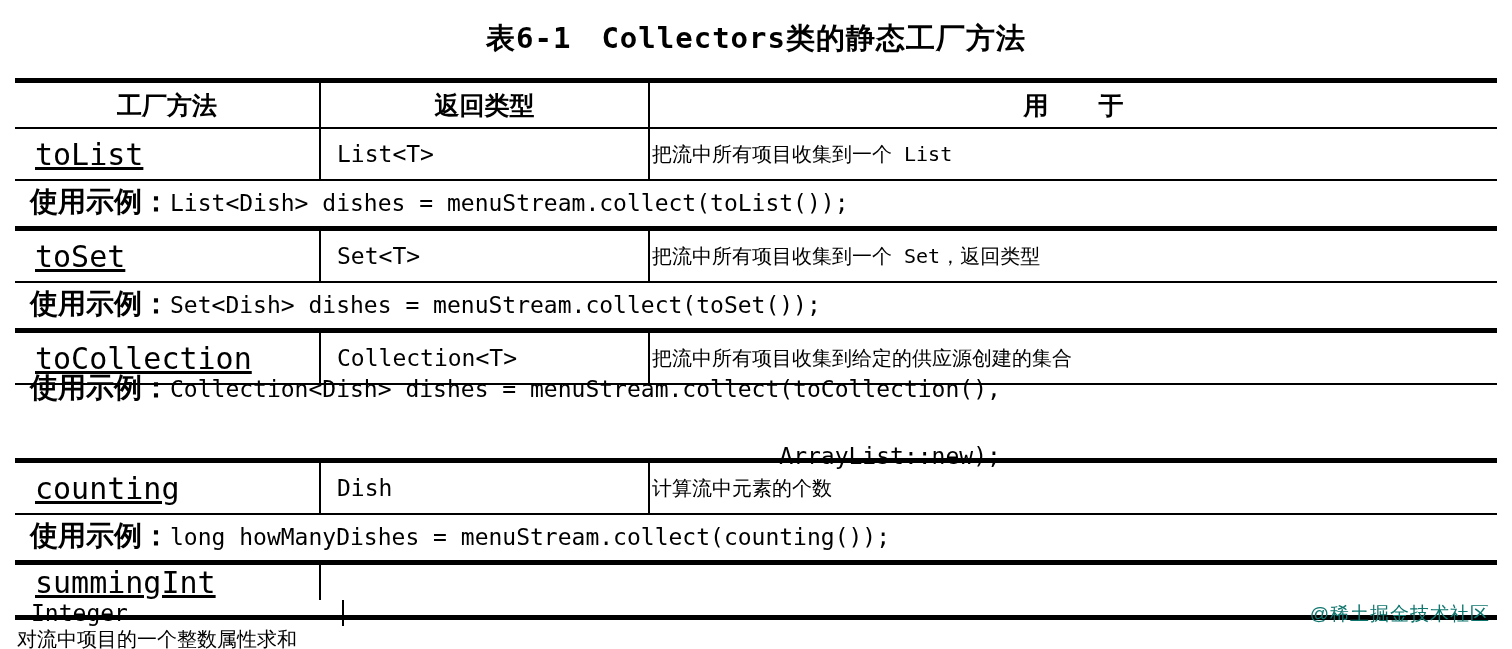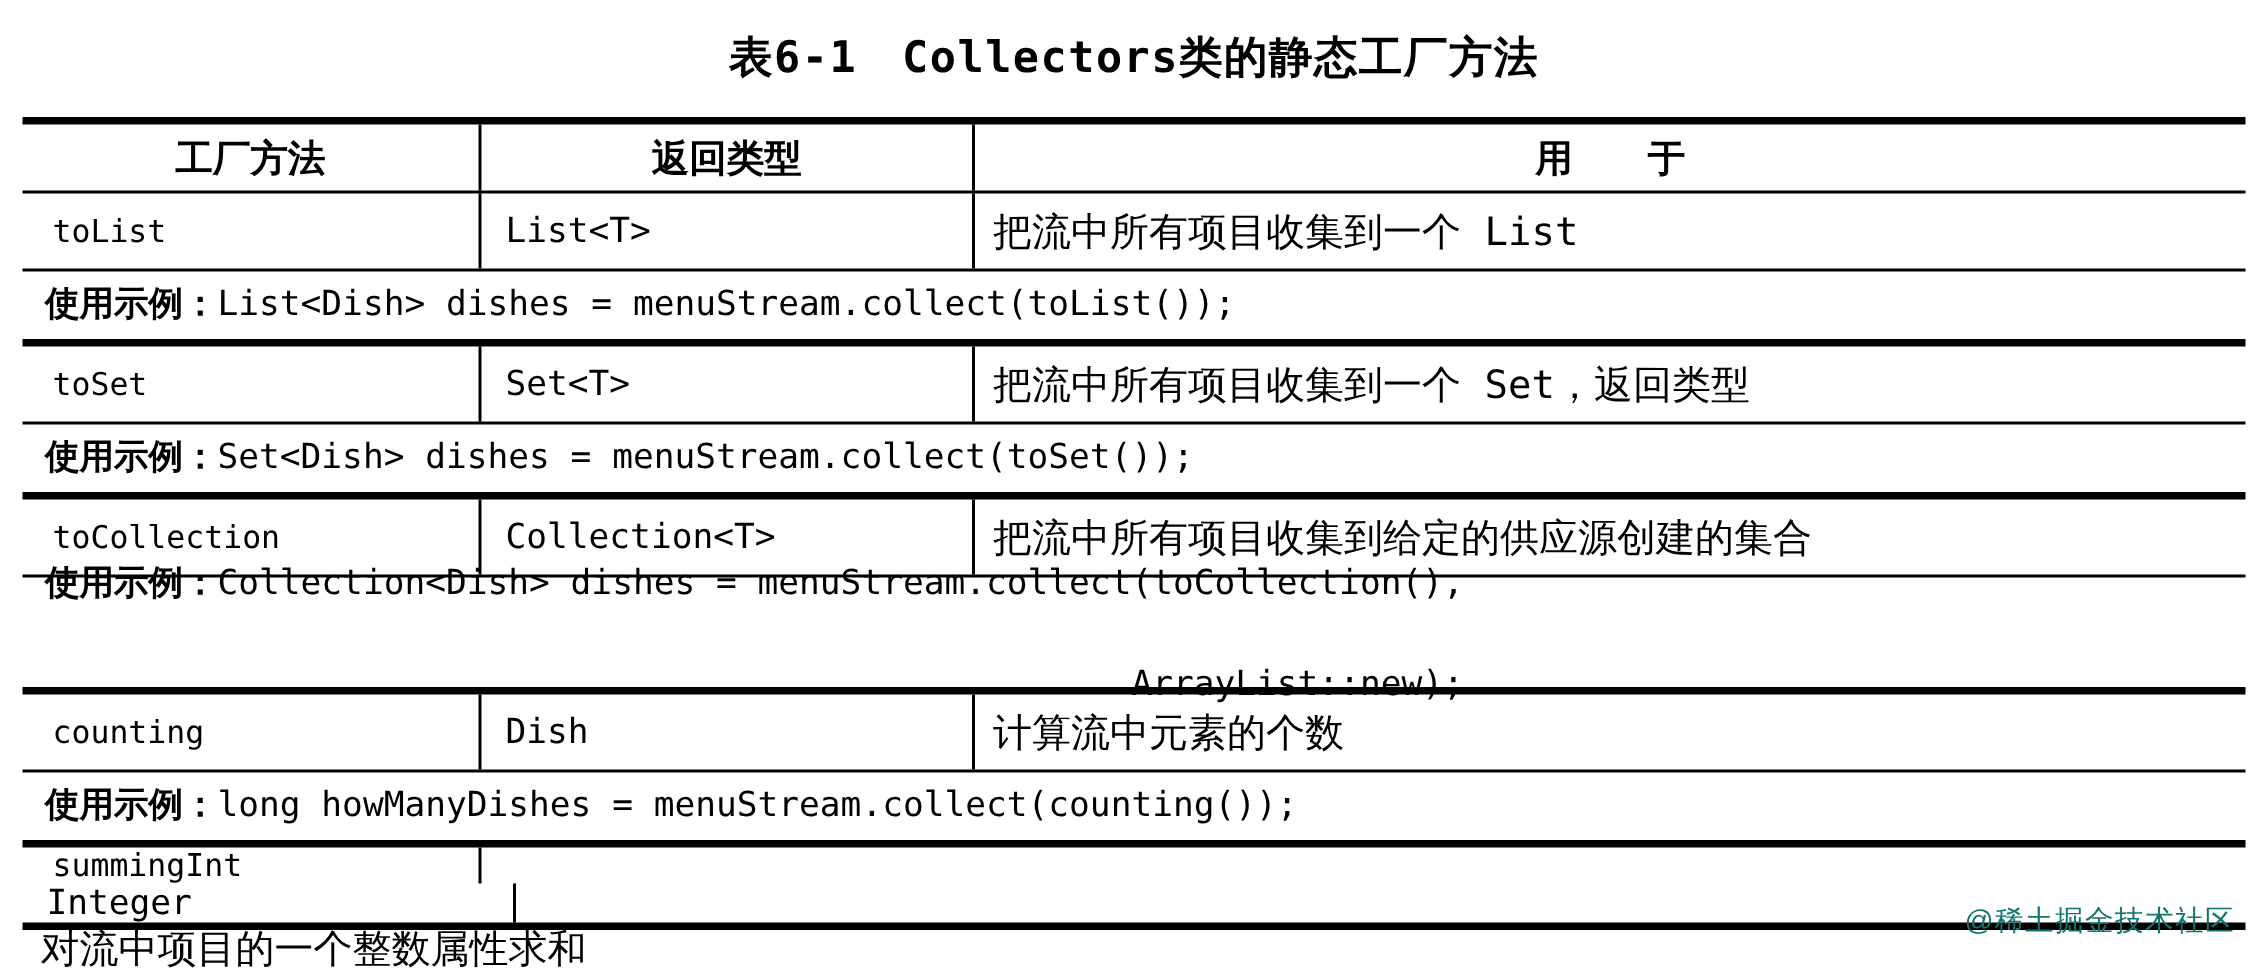--- a/index.html
+++ b/index.html
@@ -36,36 +36,36 @@
   .hrow { height: 46px; }
   .mrow { height: 52px; }
   .mrow-last { height: 50px; flex-direction: column; }
   .exrow { height: 50px; }
   .exrow-tall { height: 78px; }
   .c1 { width: 306px; border-right: 2px solid #000; display: flex; align-items: center; }
   .c2 { width: 329px; border-right: 2px solid #000; display: flex; align-items: center; }
   .c3 { flex: 1; display: flex; align-items: center; }
   .hcell { justify-content: center; font-weight: bold; font-size: 25px; }
   .mono { font-family: "DejaVu Sans Mono", "Liberation Mono", monospace; }
-  .mcell { font-size: 21px; padding-left: 20px; }
+  .mcell { font-size: 30px; padding-left: 20px; text-decoration: underline; }
   .rcell { font-size: 23px; padding-left: 16px; }
   .ucell {
     font-family: "DejaVu Sans Mono", "Liberation Sans", sans-serif;
-    font-size: 26px;
-    padding-left: 12px;
+    font-size: 20px;
+    padding-left: 2px;
   }
   .excell {
     flex: 1;
     display: flex;
     align-items: center;
     padding-left: 15px;
   }
   .ex-block { width: fit-content; }
   .ex-line { line-height: 36px; white-space: nowrap; }
-  .ex-label { font-weight: bold; font-size: 23px; }
+  .ex-label { font-weight: bold; font-size: 28px; }
   .ex-code { font-family: "DejaVu Sans Mono", "Liberation Mono", monospace; font-size: 23px; }
   .ex-cont { text-align: right; margin-top: 28px; }
   .watermark {
     position: absolute;
     top: 601px;
     right: 22px;
     color: #0f766e;
     font-size: 19px;
     letter-spacing: 1px;
   }

